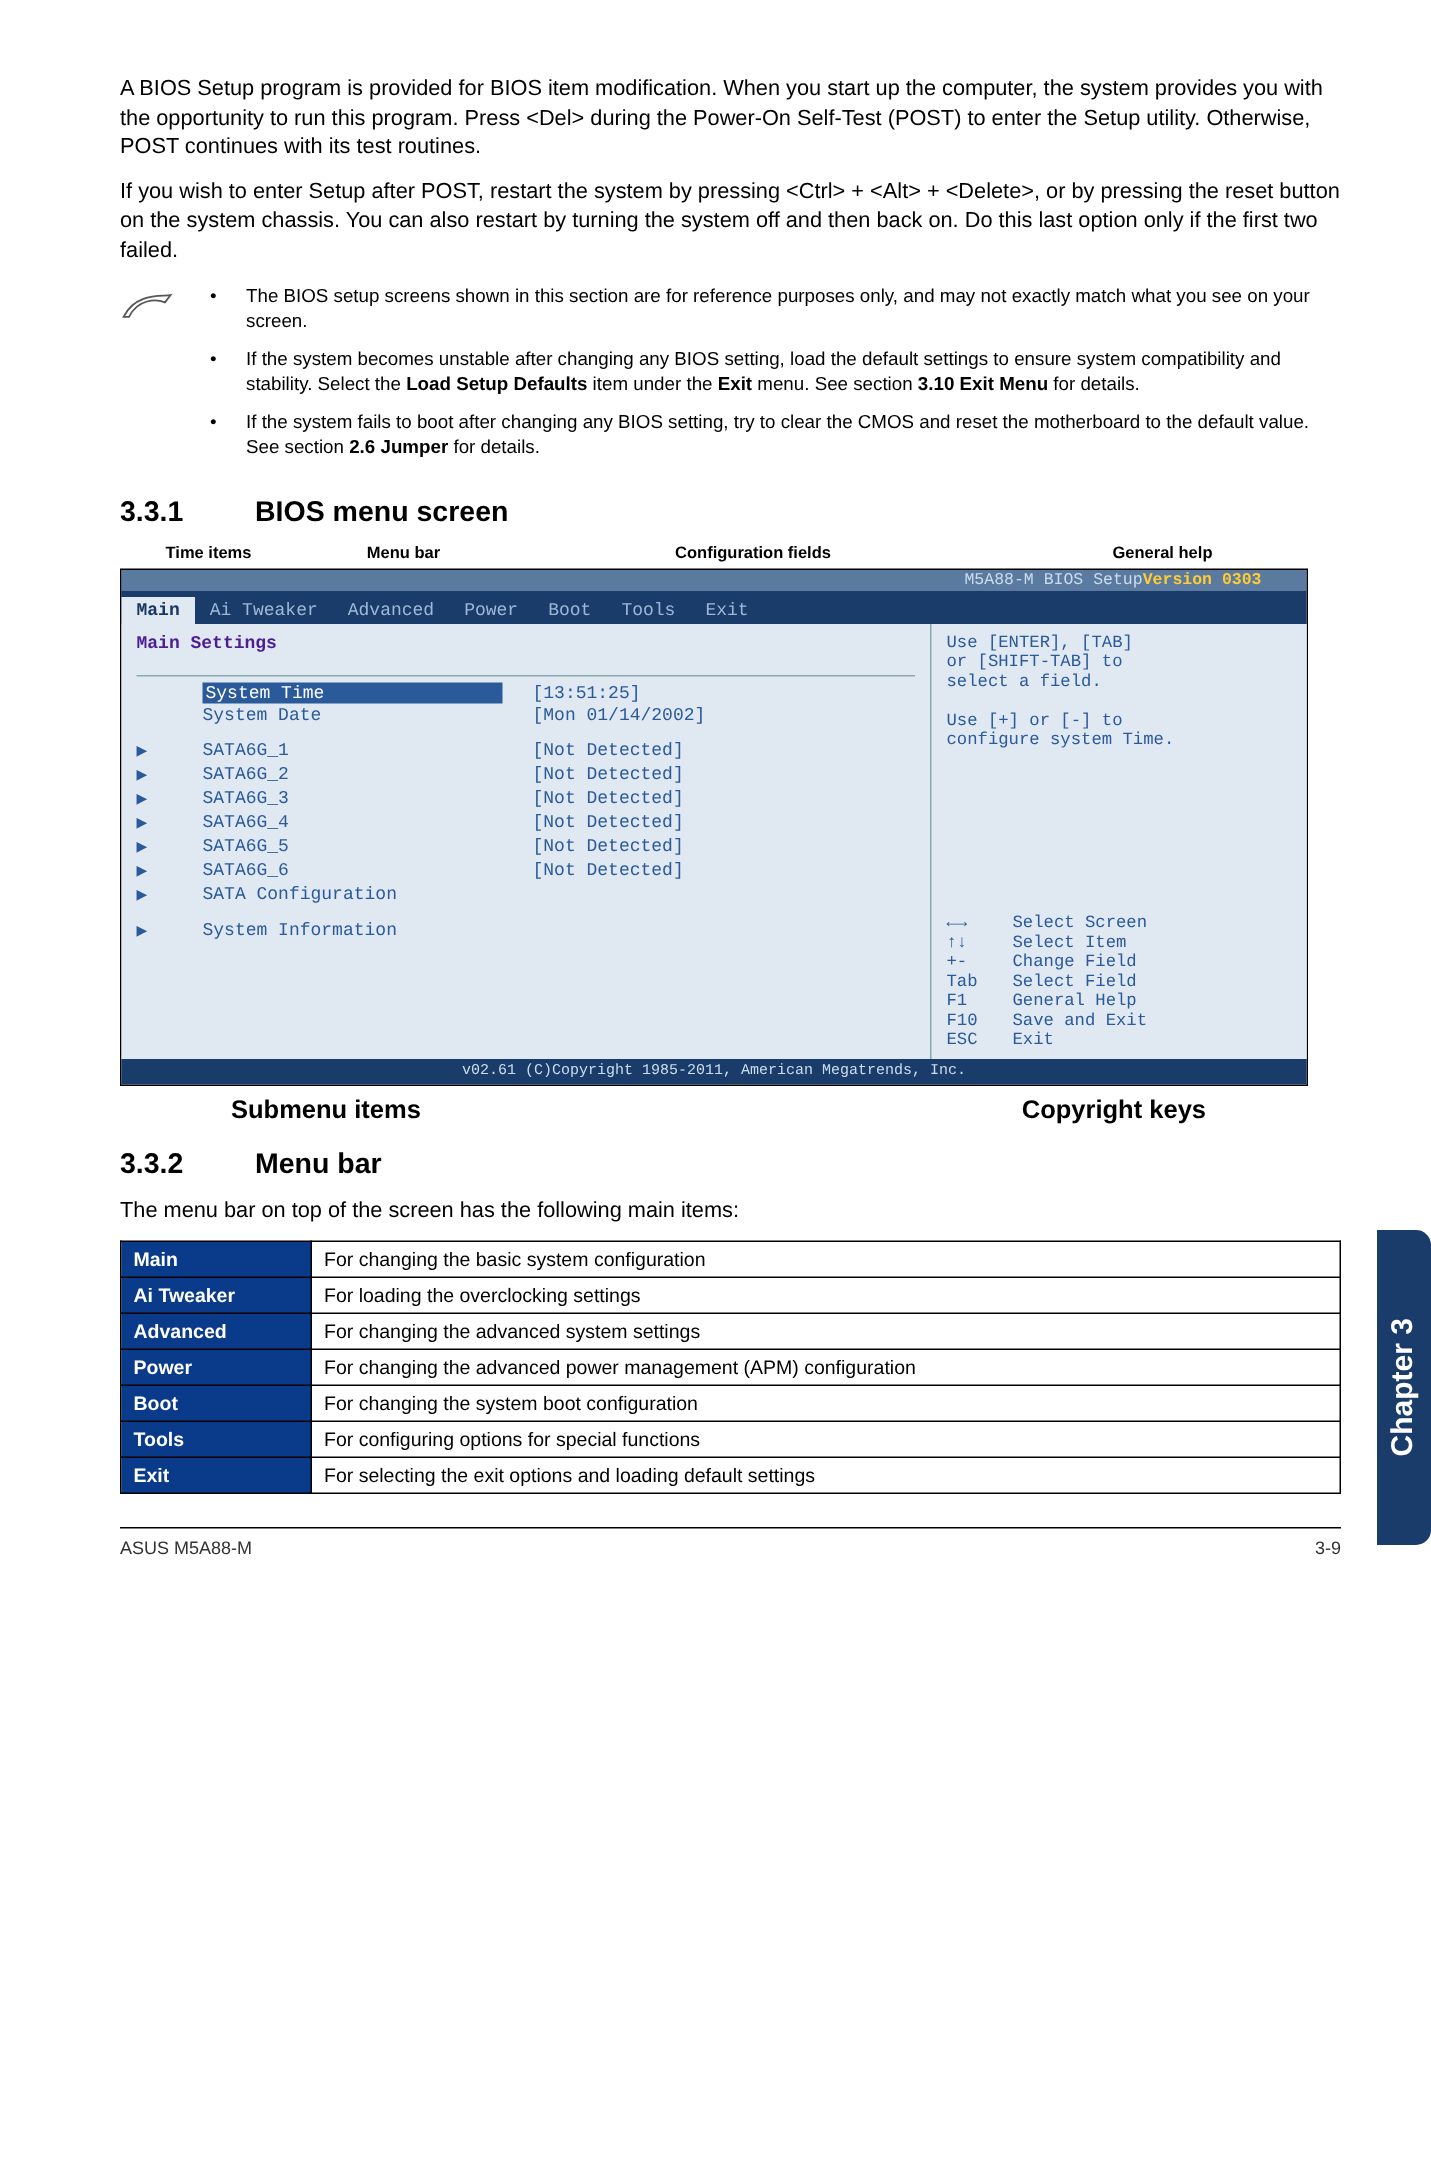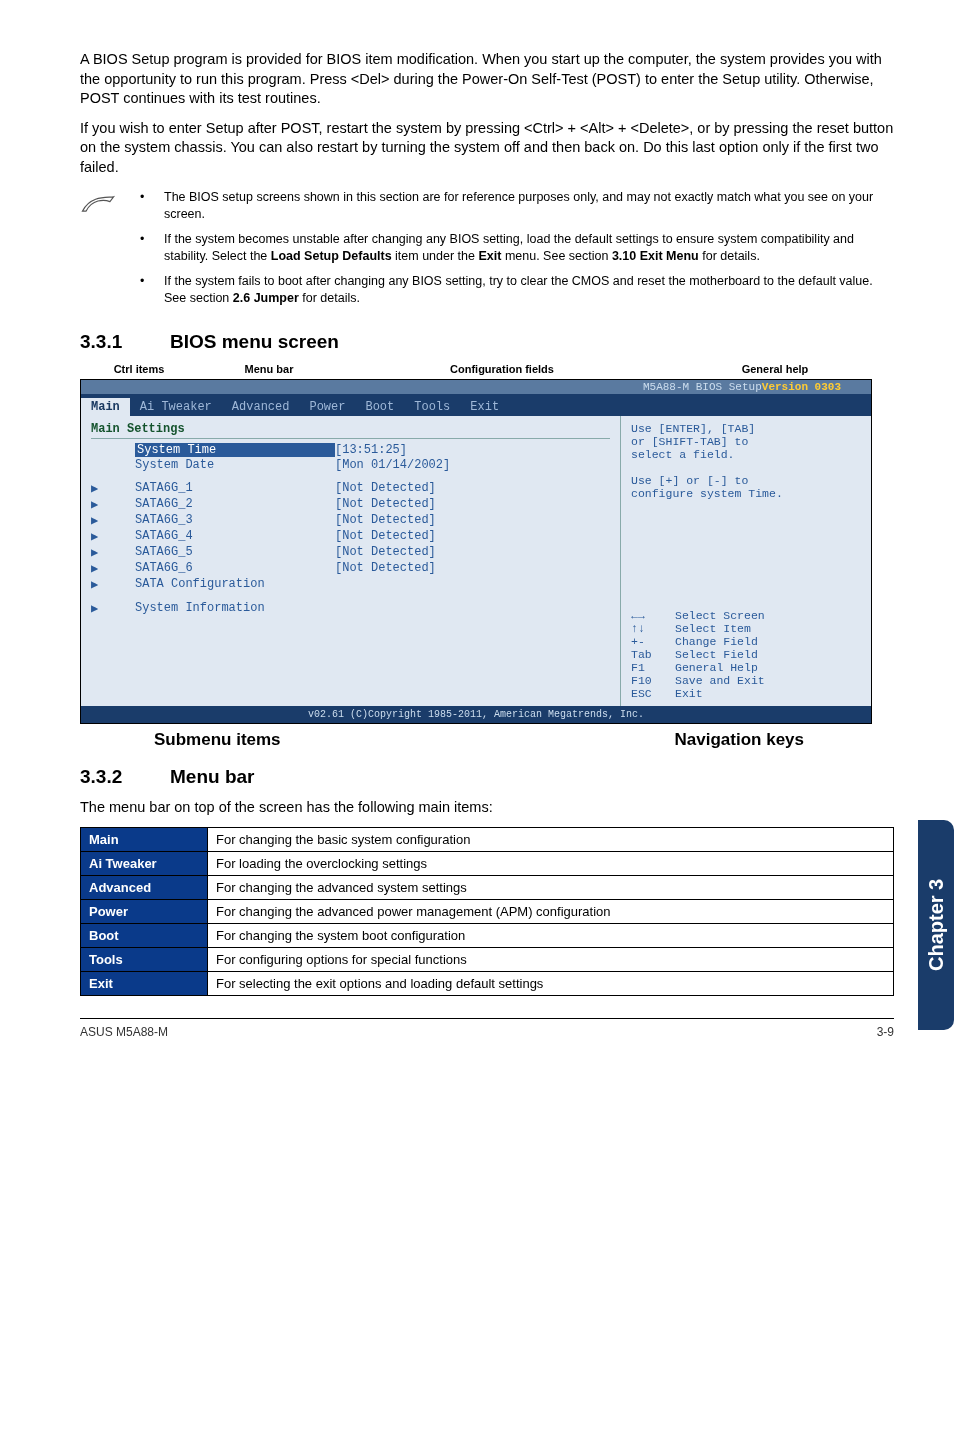--- a/index.html
+++ b/index.html
@@ -113,30 +113,30 @@
     background: #e0e8f2;
     height: 290px;
   }
   .bios-left {
     flex: 1;
     padding: 6px 10px;
     color: #163860;
     position: relative;
   }
   .bios-left .group-title {
-    color: #14532d;
+    color: #4c1d95;
     font-weight: bold;
     margin-bottom: 4px;
     border-bottom: 1px solid #8aa;
-    padding-bottom: 2px;
+    padding-bottom: 14px;
   }
   .bios-left .line { display: flex; margin-bottom: 1px; }
   .bios-left .line .lbl { width: 200px; color: #2a5a9a; margin-left: 32px; }
   .bios-left .line .lbl.sel { background: #2a5a9a; color: #fff; padding: 0 2px; width: 196px;}
-  .bios-left .line .val { color: #2a5a9a; }
+  .bios-left .line .val { color: #2a5a9a; margin-left: 20px; }
   .bios-left .line .caret { color: #2a5a9a; width: 12px; }
   .bios-left .spacer { height: 8px; }
   .bios-right {
     width: 230px;
     border-left: 1px solid #8aa;
     background: #e0e8f2;
     padding: 6px 10px;
     color: #2a5a9a;
     font-size: 11.5px;
     display: flex;
@@ -240,21 +240,21 @@
           <div>If the system fails to boot after changing any BIOS setting, try to clear the CMOS and reset the motherboard to the default value. See section <b>2.6 Jumper</b> for details.</div>
         </div>
       </div>
   </div>
 
   <h2 class="sub">
     <span class="num">3.3.1</span><span>BIOS menu screen</span>
   </h2>
 
   <div class="bios-labels-top">
-    <div style="width:110px">Ctrl items</div>
+    <div style="width:110px">Time items</div>
     <div style="width:150px">Menu bar</div>
     <div style="flex:1">Configuration fields</div>
     <div style="width:230px">General help</div>
   </div>
 
   <div class="bios-wrap">
     <div class="bios-header">
       <div class="titlebar">
         <span class="t1">M5A88-M BIOS Setup</span>
         <span class="t2">Version 0303</span>
@@ -368,21 +368,21 @@
               <span>Exit</span>
             </div>
           </div>
       </div>
     </div>
     <div class="bios-footer">v02.61 (C)Copyright 1985-2011, American Megatrends, Inc.</div>
   </div>
 
   <div class="below-labels">
     <div class="l">Submenu items</div>
-    <div class="r">Navigation keys</div>
+    <div class="r">Copyright keys</div>
   </div>
 
   <h2 class="sub">
     <span class="num">3.3.2</span><span>Menu bar</span>
   </h2>
 
   <p class="body">The menu bar on top of the screen has the following main items:</p>
 
   <table class="menubar-tbl">
     <tbody id="menubar-rows">

